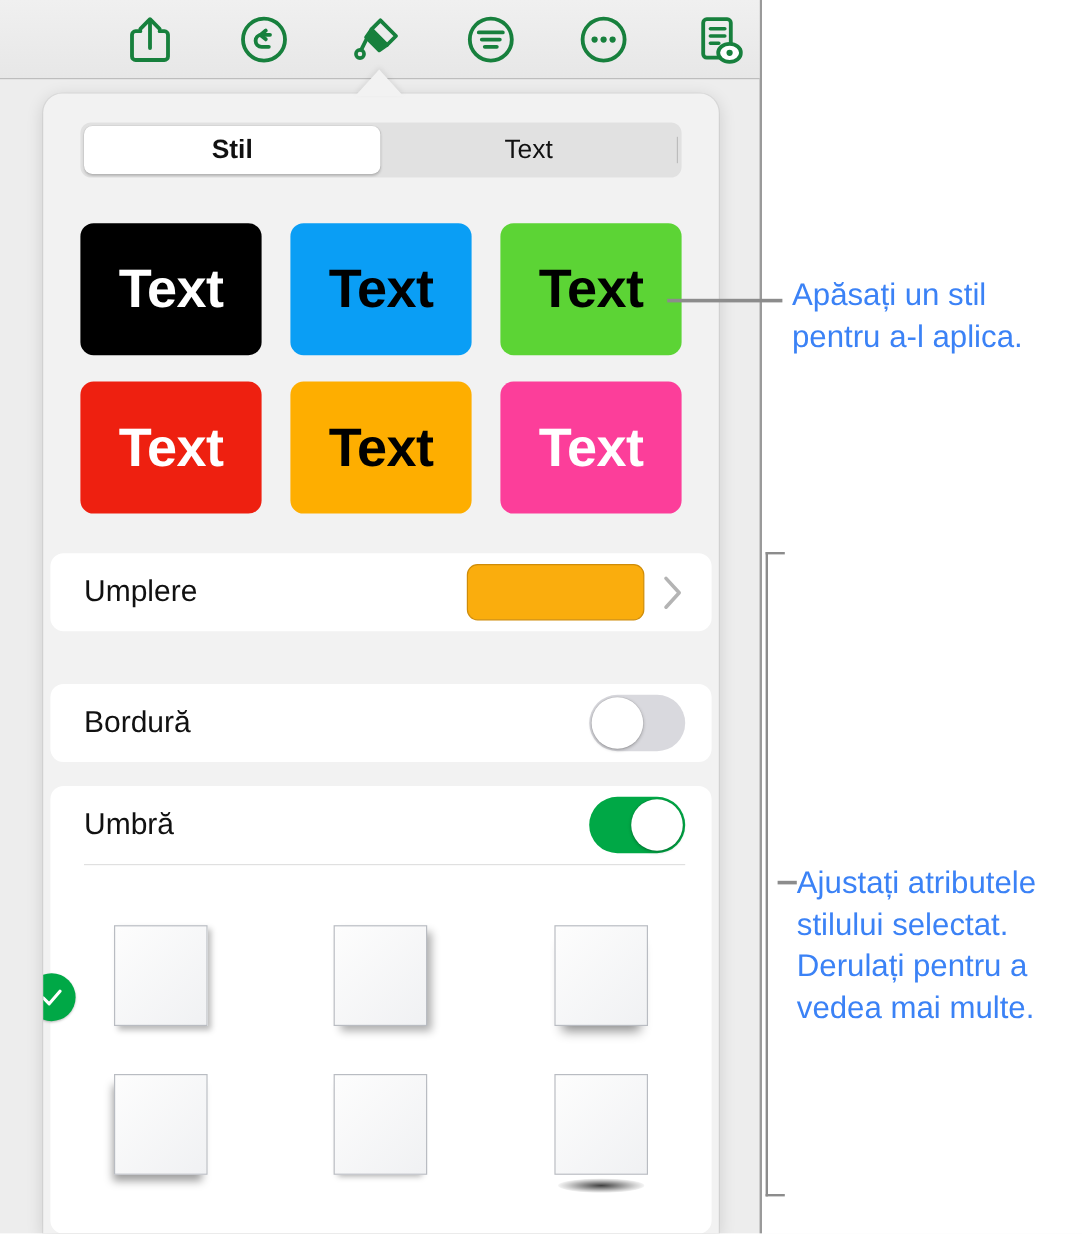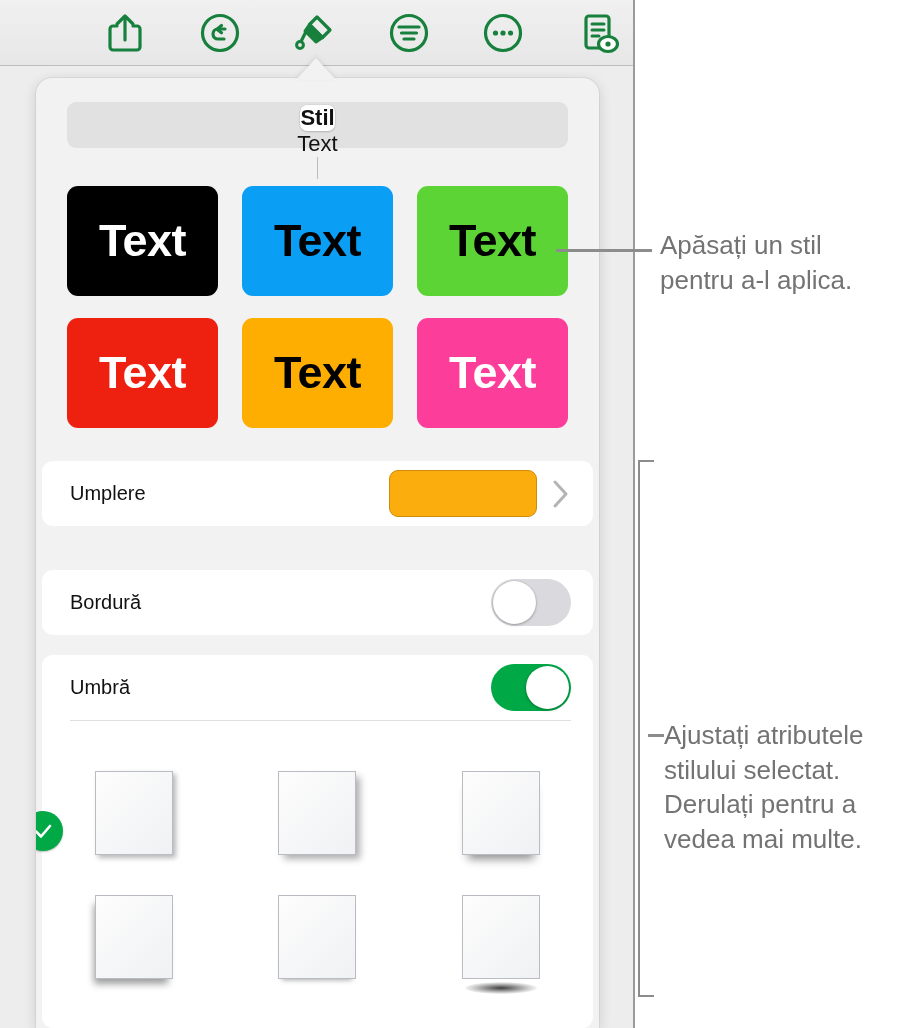--- a/index.html
+++ b/index.html
@@ -47,21 +47,21 @@
     border-right: 20px solid transparent;
     border-bottom: 22px solid #f2f2f2;
     filter: drop-shadow(0 -2px 2px rgba(0,0,0,0.08));
     z-index: 3;
   }
 
   
   .segmented {
     position: absolute; left: 31px; top: 24px; width: 501px; height: 46px;
     background: #e1e1e1; border-radius: 9px;
-    display: flex; align-items: center; padding: 3px; flex-direction: column;
+    display: flex; align-items: center; padding: 3px;
   }
   .seg {
     flex: 1; height: 40px; border-radius: 7px;
     display: flex; align-items: center; justify-content: center;
     font-size: 22px; color: #111; cursor: pointer; position: relative;
   }
   .seg.active {
     background: #ffffff;
     box-shadow: 0 1px 2px rgba(0,0,0,0.18), 0 0 0 0.5px rgba(0,0,0,0.06);
     font-weight: 600;
@@ -85,21 +85,21 @@
 
   
   .card {
     position: absolute; left: 6px; width: 551px;
     background: #ffffff; border-radius: 11px;
   }
   .row {
     height: 65px; display: flex; align-items: center;
     padding: 0 22px 0 28px;
   }
-  .row-label { font-size: 20px; color: #111; flex: 1; }
+  .row-label { font-size: 25px; color: #111; flex: 1; }
 
   .fill-swatch {
     width: 148px; height: 47px; border-radius: 9px;
     background: #faad0d; border: 1.5px solid #cf8c08;
     cursor: pointer;
   }
   .chevron {
     width: 34px; display: flex; align-items: center; justify-content: flex-end;
     cursor: pointer;
   }
@@ -147,21 +147,21 @@
   }
   .check {
     position: absolute; width: 40px; height: 40px; border-radius: 50%;
     background: #00a846; display: flex; align-items: center; justify-content: center;
     right: 163px; bottom: 24px;
     box-shadow: 0 1px 2px rgba(0,0,0,0.25);
   }
 
   
   .anno-text {
-    position: absolute; font-size: 26px; line-height: 1.33; color: #737373;
+    position: absolute; font-size: 26px; line-height: 1.33; color: #3b82f6;
   }
   .leader {
     position: absolute; background: #8c8c8c;
   }
   .bracket {
     position: absolute; border: 2px solid #8c8c8c; border-right: none;
     border-radius: 0;
   }
 </style>
 </head>

